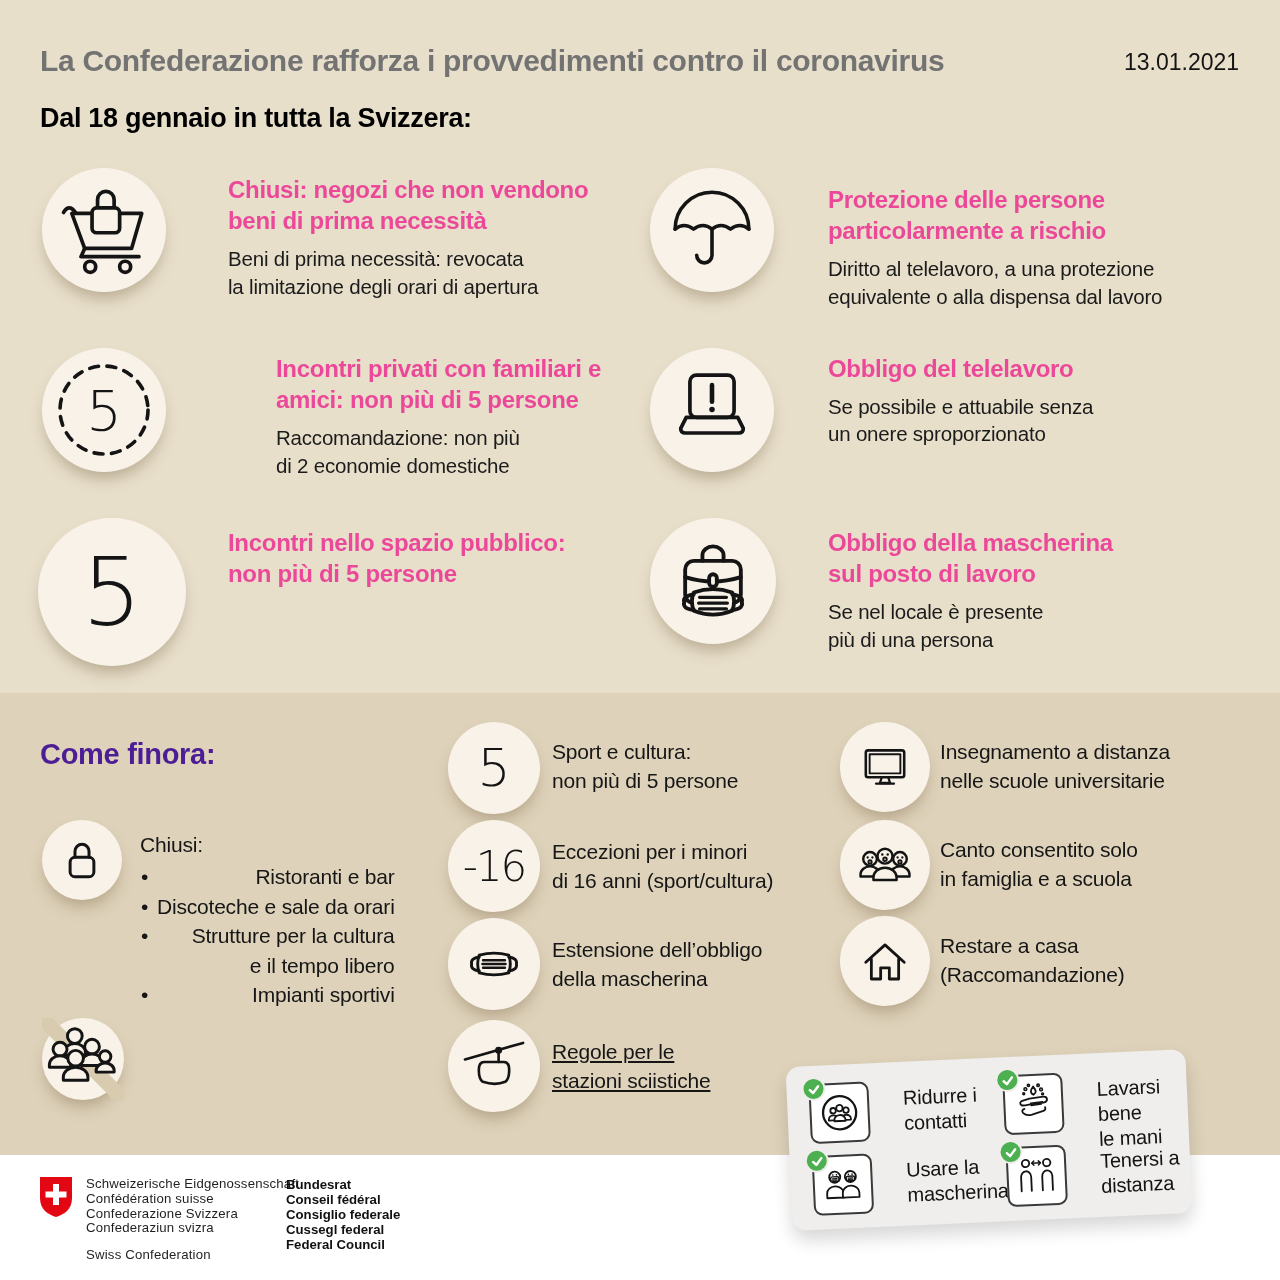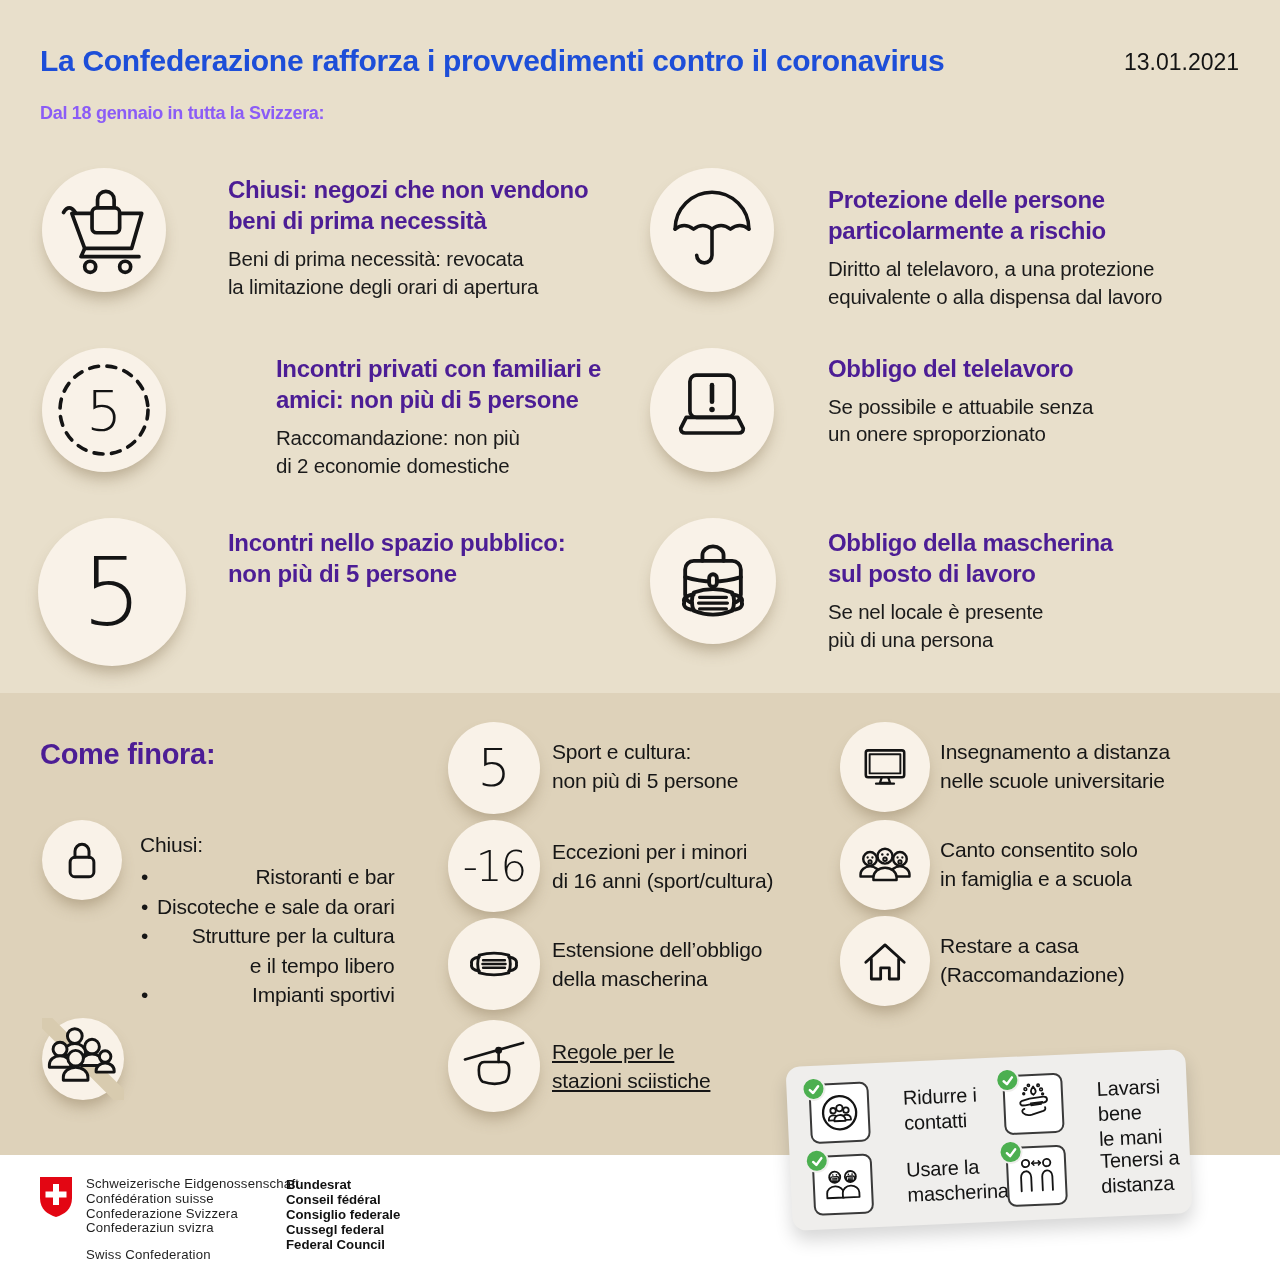--- a/index.html
+++ b/index.html
@@ -5,34 +5,34 @@
   * { margin:0; padding:0; box-sizing:border-box; }
   html,body { width:1280px; height:1280px; }
   body { font-family:"Liberation Sans", sans-serif; background:#fff; }
   .poster { position:relative; width:1280px; height:1280px; overflow:hidden; background:#fff; }
   .bg-top  { position:absolute; left:0; top:0; width:1280px; height:693px; background:#e8dfcb; }
   .bg-mid  { position:absolute; left:0; top:693px; width:1280px; height:462px; background:#ded2ba; }
 
   .abs { position:absolute; }
 
   
-  .page-title { left:40px; top:44px; font-size:30px; font-weight:700; letter-spacing:-0.3px; color:#1d4ed8; }
+  .page-title { left:40px; top:44px; font-size:30px; font-weight:700; letter-spacing:-0.3px; color:#737373; }
   .page-date  { left:1124px; top:49px; font-size:23px; font-weight:400; color:#141414; }
-  .page-sub   { left:40px; top:103px; font-size:18px; font-weight:700; letter-spacing:-0.3px; color:#8b5cf6; }
+  .page-sub   { left:40px; top:103px; font-size:27px; font-weight:700; letter-spacing:-0.3px; color:#000000; }
   .como-head  { left:40px; top:738px; font-size:29px; font-weight:700; letter-spacing:-0.3px; color:#4c1d95; }
 
   
   .circle { position:absolute; border-radius:50%; background:#f9f2e8;
             box-shadow:0 10px 16px -4px rgba(125,105,70,.45);
             display:flex; align-items:center; justify-content:center; }
   .num { font-family:"DejaVu Sans","Liberation Sans",sans-serif; font-weight:200; color:#141414; }
 
   
   .item-title { font-size:24px; font-weight:700; line-height:1.3; letter-spacing:-0.3px;
-                white-space:pre-line; color:#4c1d95; }
+                white-space:pre-line; color:#ec4899; }
   .item-sub   { font-size:20.5px; font-weight:400; line-height:1.33; letter-spacing:-0.2px;
                 margin-top:9px; white-space:pre-line; color:#1b1b1b; }
   .label2     { font-size:21px; font-weight:400; line-height:1.38; letter-spacing:-0.2px;
                 white-space:pre-line; color:#161616; }
 
   
   .c-cart      { left:42px;  top:168px; width:124px; height:124px; }
   .t-cart      { left:228px; top:174px; }
   .c-umbrella  { left:650px; top:168px; width:124px; height:124px; }
   .t-umbrella  { left:828px; top:184px; }

